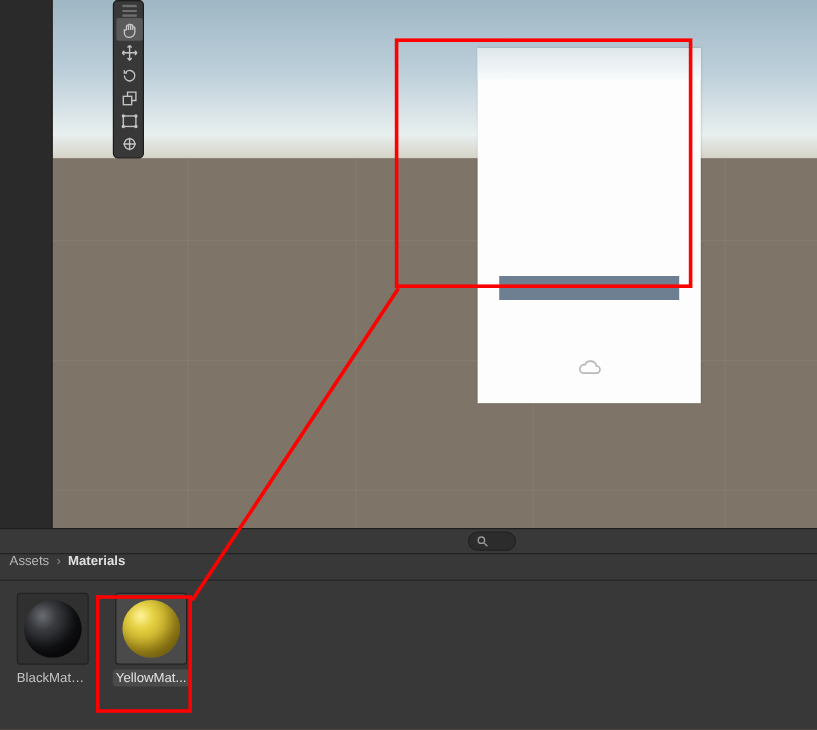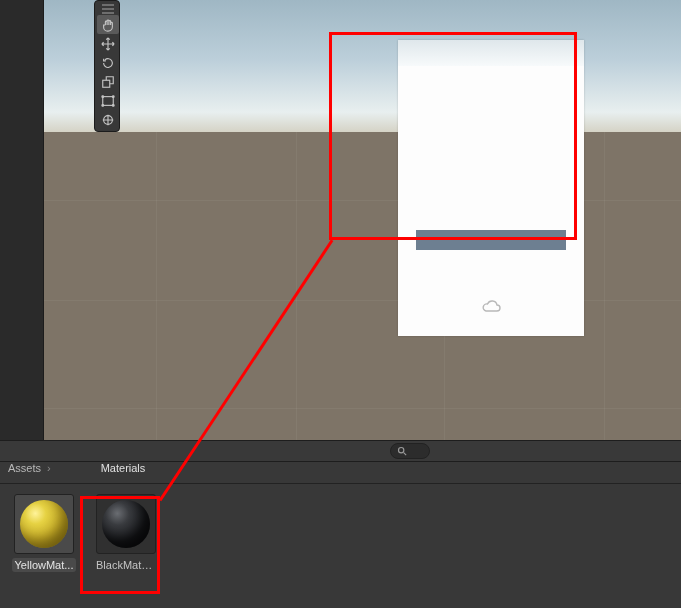--- a/index.html
+++ b/index.html
@@ -135,21 +135,21 @@
   .breadcrumb-row {
     height: 22px;
     background: #383838;
     border-bottom: 1px solid #222;
     display:flex; 
     padding: 0 8px;
     gap: 6px;
     color:#b8b8b8;
   }
   .breadcrumb-row .sep-caret { color:#8a8a8a; }
-  .breadcrumb-row .crumb.current { color:#e0e0e0; font-weight: normal; margin-left: 44px;}
+  .breadcrumb-row .crumb.current { color:#e0e0e0; font-weight: bold;}
 
   
   .asset-area {
     background:#383838;
     padding: 10px;
     display:flex;
     gap: 14px;
     height: calc(608px - 440px - 22px - 22px);
   }
   .asset-item {
@@ -297,31 +297,31 @@
 </div>
 
 <div class="breadcrumb-row">
   <span class="crumb">Assets</span>
   <span class="sep-caret">›</span>
   <span class="crumb current">Materials</span>
 </div>
 
 <div class="asset-area">
 
+  <div class="asset-item">
+    <div class="asset-thumb">
+      <div class="sphere black"></div>
+    </div>
+    <div class="asset-label">BlackMater...</div>
+  </div>
+
   <div class="asset-item selected">
     <div class="asset-thumb">
       <div class="sphere yellow"></div>
     </div>
     <div class="asset-label">YellowMat...</div>
   </div>
 
-  <div class="asset-item">
-    <div class="asset-thumb">
-      <div class="sphere black"></div>
-    </div>
-    <div class="asset-label">BlackMater...</div>
-  </div>
-
 </div>
 
 <div class="anno" id="anno-scene" style="left: 329px; top: 32px; width: 248px; height: 208px;"></div>
 <div class="anno" id="anno-asset" style="left: 80px; top: 496px; width: 80px; height: 98px;"></div>
 <div class="anno-line" id="anno-line" style="left: 160px; top: 499px; width: 311.743px; transform: rotate(-56.5138deg);"></div>
 
 </body></html>

